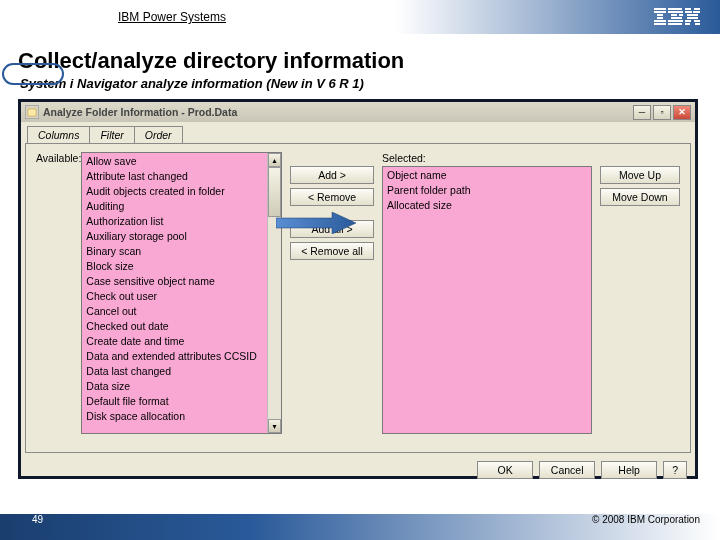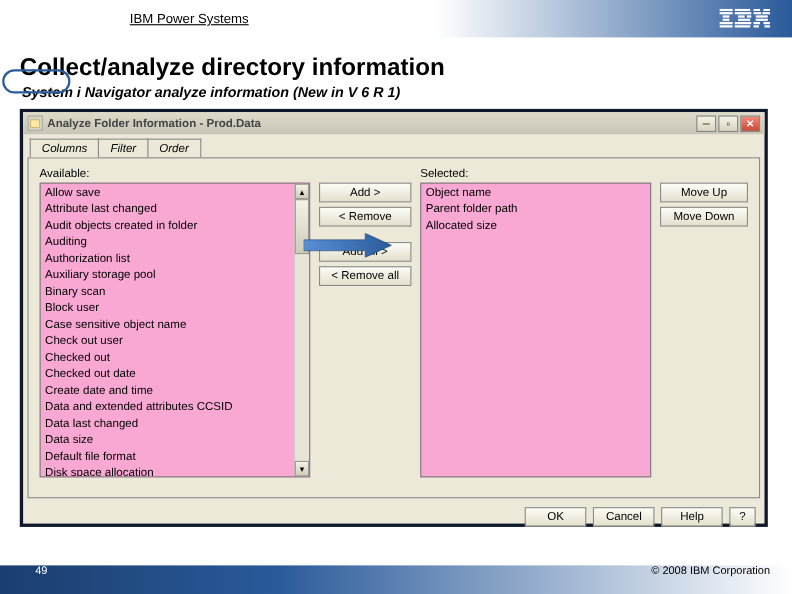--- a/index.html
+++ b/index.html
@@ -117,21 +117,21 @@
     z-index:5;
   }
   .arrow-callout {
     position:absolute;
     left: 250px; top: 68px;
     width: 80px; height: 22px;
     pointer-events:none;
     z-index:5;
   }
   .cols { display:flex; gap:8px; height: 282px;}
-  .col-left { width: 246px; display:flex; flex-direction:column;}
+  .col-left { width: 246px; display:flex; }
   .col-mid { width: 84px; display:flex; flex-direction:column; justify-content:flex-start; padding-top:14px; gap:4px;}
   .col-right { flex:1; display:flex; flex-direction:column;}
   .col-btns { width: 80px; display:flex; flex-direction:column; padding-top:14px; gap:4px;}
   .lbl { font-size: 10.5px; margin-bottom: 2px;}
   .listbox {
     background:#f9a8d4;
     border:1px solid #7a7a7a;
     flex:1;
     overflow:hidden;
     position:relative;
@@ -259,24 +259,24 @@
           <div class="lbl">Available:</div>
           <div class="listbox">
             <div class="listbox-inner" id="available-list">
                 <div class="li">Allow save</div>
                 <div class="li">Attribute last changed</div>
                 <div class="li">Audit objects created in folder</div>
                 <div class="li">Auditing</div>
                 <div class="li">Authorization list</div>
                 <div class="li">Auxiliary storage pool</div>
                 <div class="li">Binary scan</div>
-                <div class="li">Block user</div>
+                <div class="li">Block size</div>
                 <div class="li">Case sensitive object name</div>
                 <div class="li">Check out user</div>
-                <div class="li">Checked out</div>
+                <div class="li">Cancel out</div>
                 <div class="li">Checked out date</div>
                 <div class="li">Create date and time</div>
                 <div class="li">Data and extended attributes CCSID</div>
                 <div class="li">Data last changed</div>
                 <div class="li">Data size</div>
                 <div class="li">Default file format</div>
                 <div class="li">Disk space allocation</div>
               </div>
             <div class="scrollbar">
               <div class="sbtn">▴</div>

